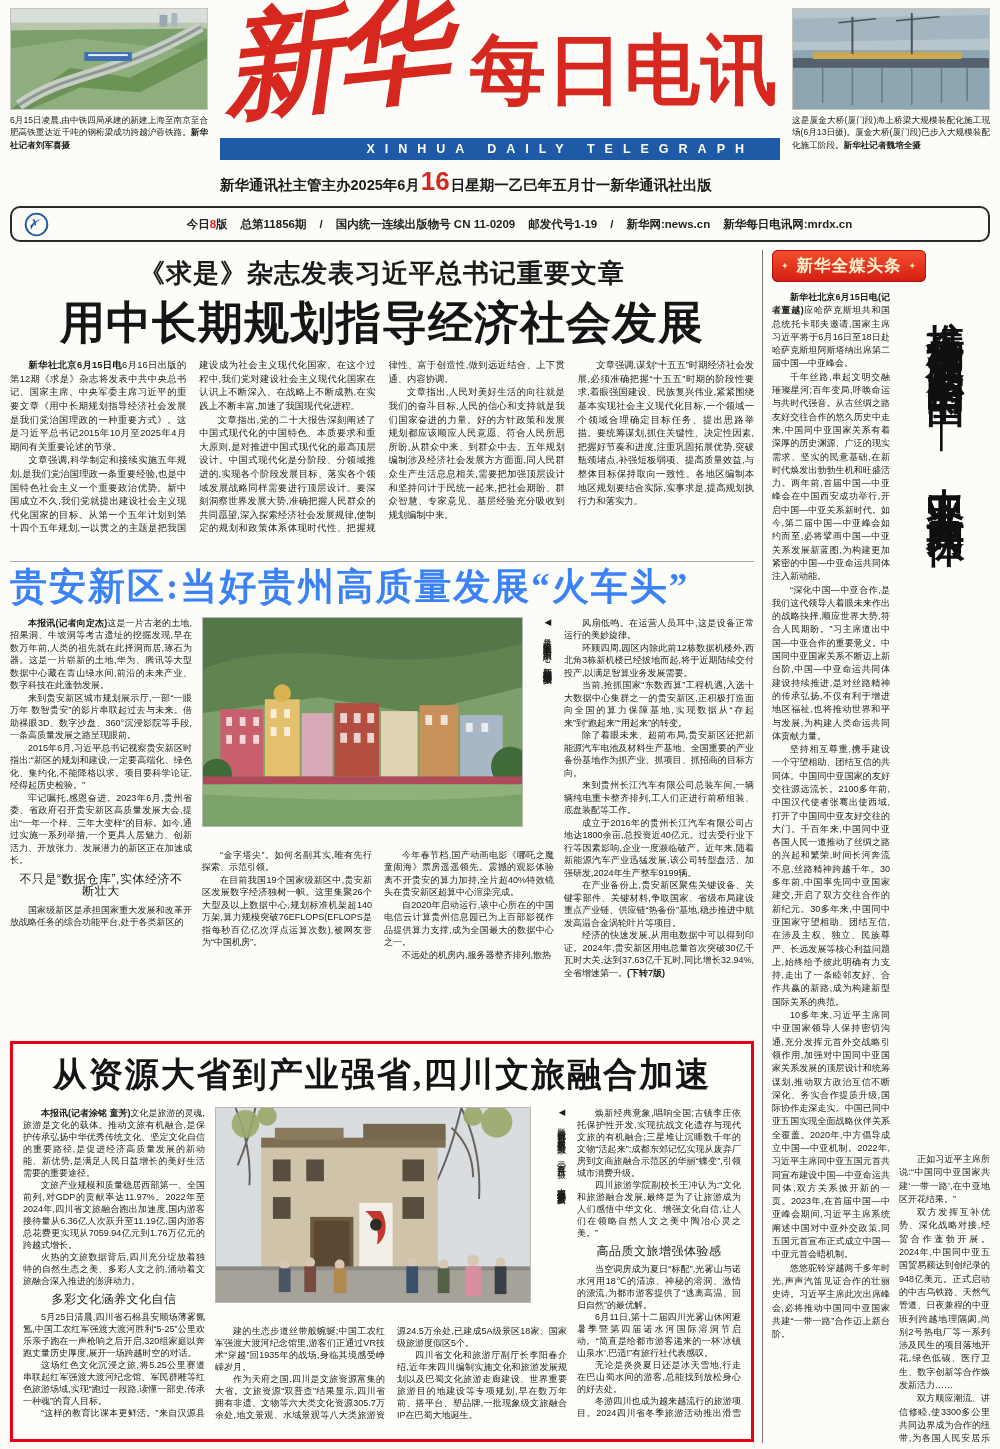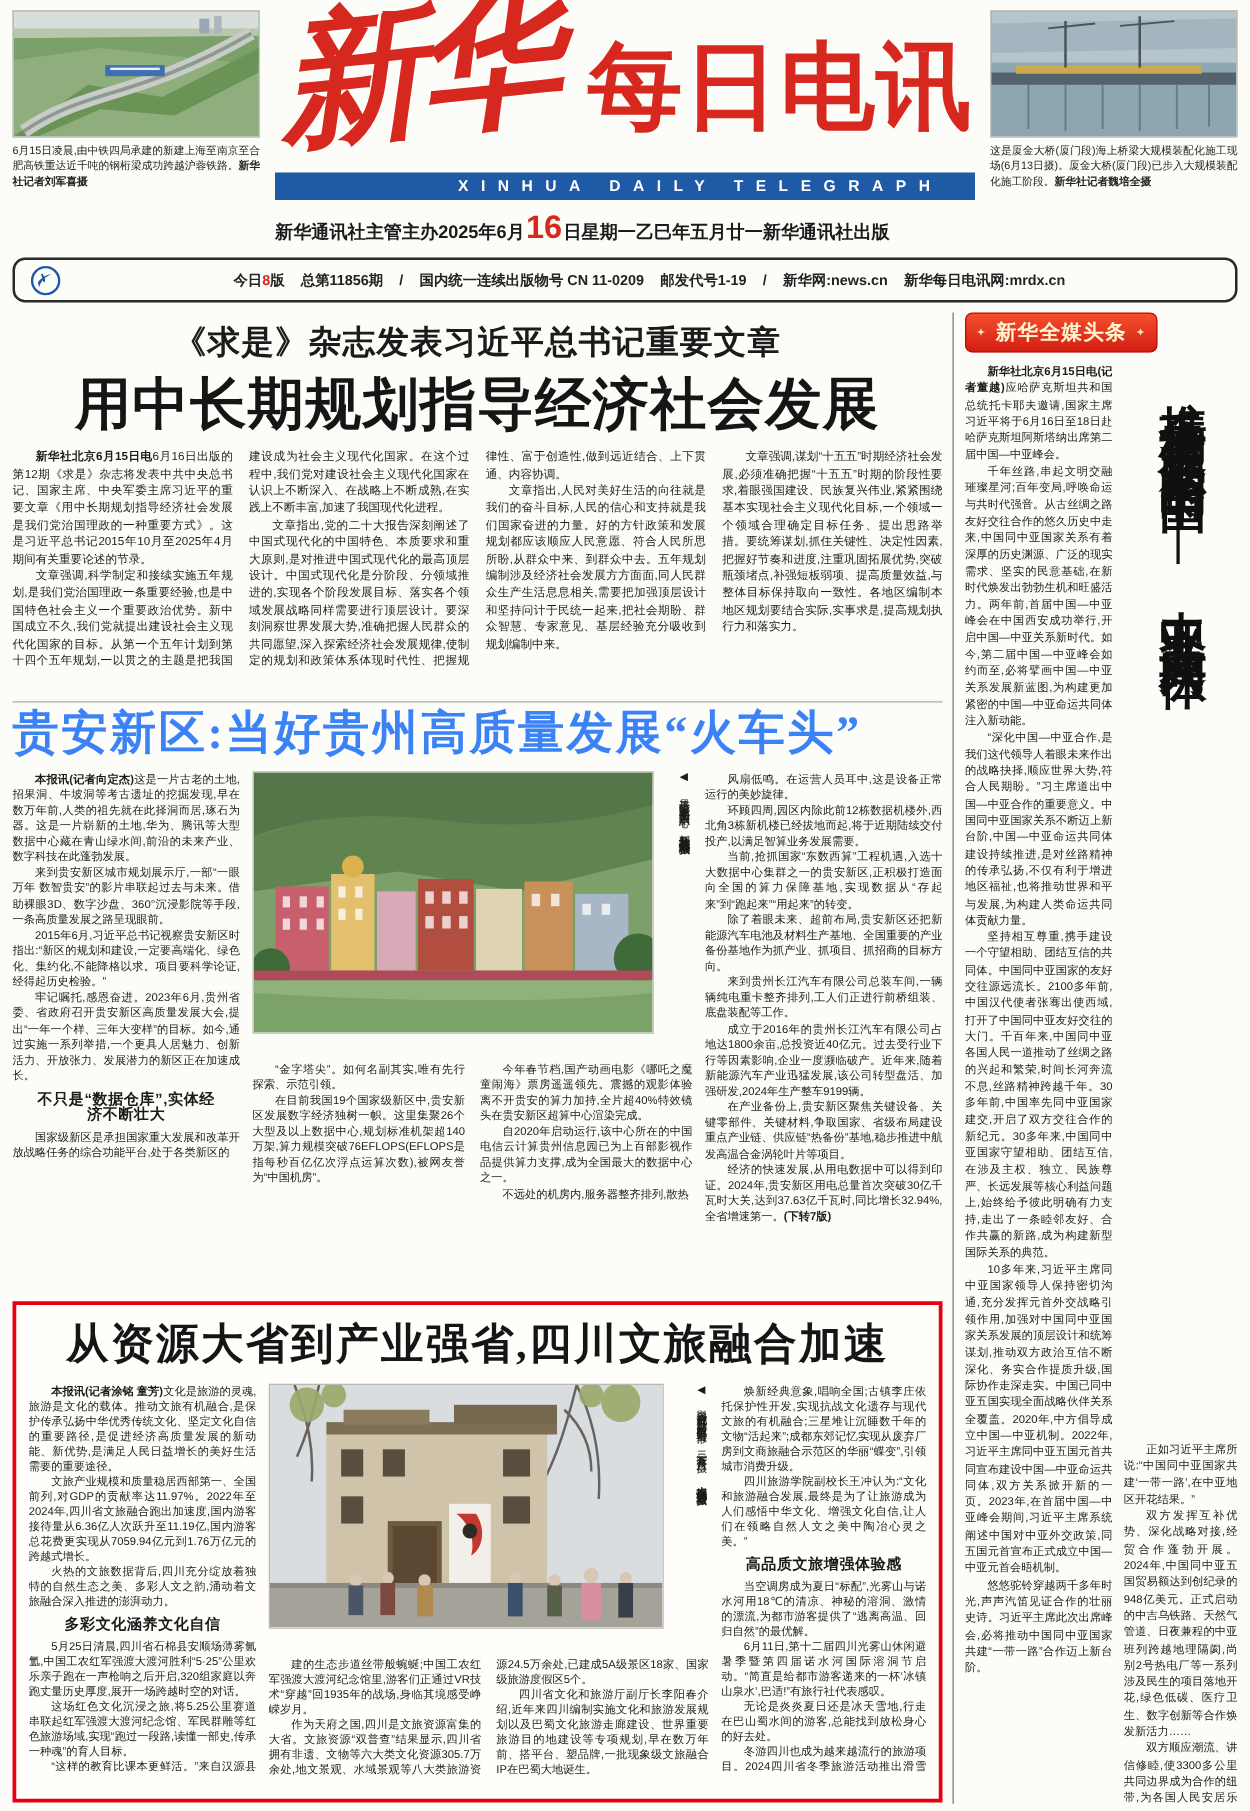--- a/index.html
+++ b/index.html
@@ -28,21 +28,21 @@
   
   .content{display:flex;margin-top:8px}
   .left-main{width:752px;flex:none;padding-right:8px}
   .right-panel{flex:1;border-left:1px solid #777;padding-left:9px;min-width:0}
   
   .kicker{text-align:center;font-size:26px;font-weight:bold;letter-spacing:1px;margin:6px 0 6px}
   .h1a{text-align:center;font-family:"Liberation Serif","DejaVu Serif",serif;font-weight:900;font-size:45px;line-height:1.16;letter-spacing:1px;color:#151515}
   .a1-body{margin-top:10px;height:192px;overflow:hidden;columns:4;column-gap:13px;font-size:9.3px;line-height:13.6px;text-align:justify}
   p.bp{text-indent:2em}
   p.bp b{font-weight:bold}
-  .subhead{text-align:center;font-weight:bold;font-size:12px;margin:6px 16px;text-indent:0;letter-spacing:.5px}
+  .subhead{text-align:center;font-weight:normal;font-size:12px;margin:6px 4px;text-indent:0;letter-spacing:.5px}
   
   .art2{border-top:1px solid #aaa;margin-top:10px;padding-top:5px}
   .h2t{text-align:left;font-family:"Liberation Serif","DejaVu Serif",serif;font-weight:900;font-size:37px;letter-spacing:2px;line-height:1.1;color:#3b82f6}
   .art-grid{display:flex;gap:10px;margin-top:9px}
   .colA{width:182px;flex:none}
   .colB{width:352px;flex:none}
   .colC{flex:1;min-width:0}
   .col{font-size:9px;line-height:12.5px;text-align:justify;overflow:hidden}
   .art2 .colA,.art2 .colC{height:400px}
   .photo-row{display:flex;gap:4px}

